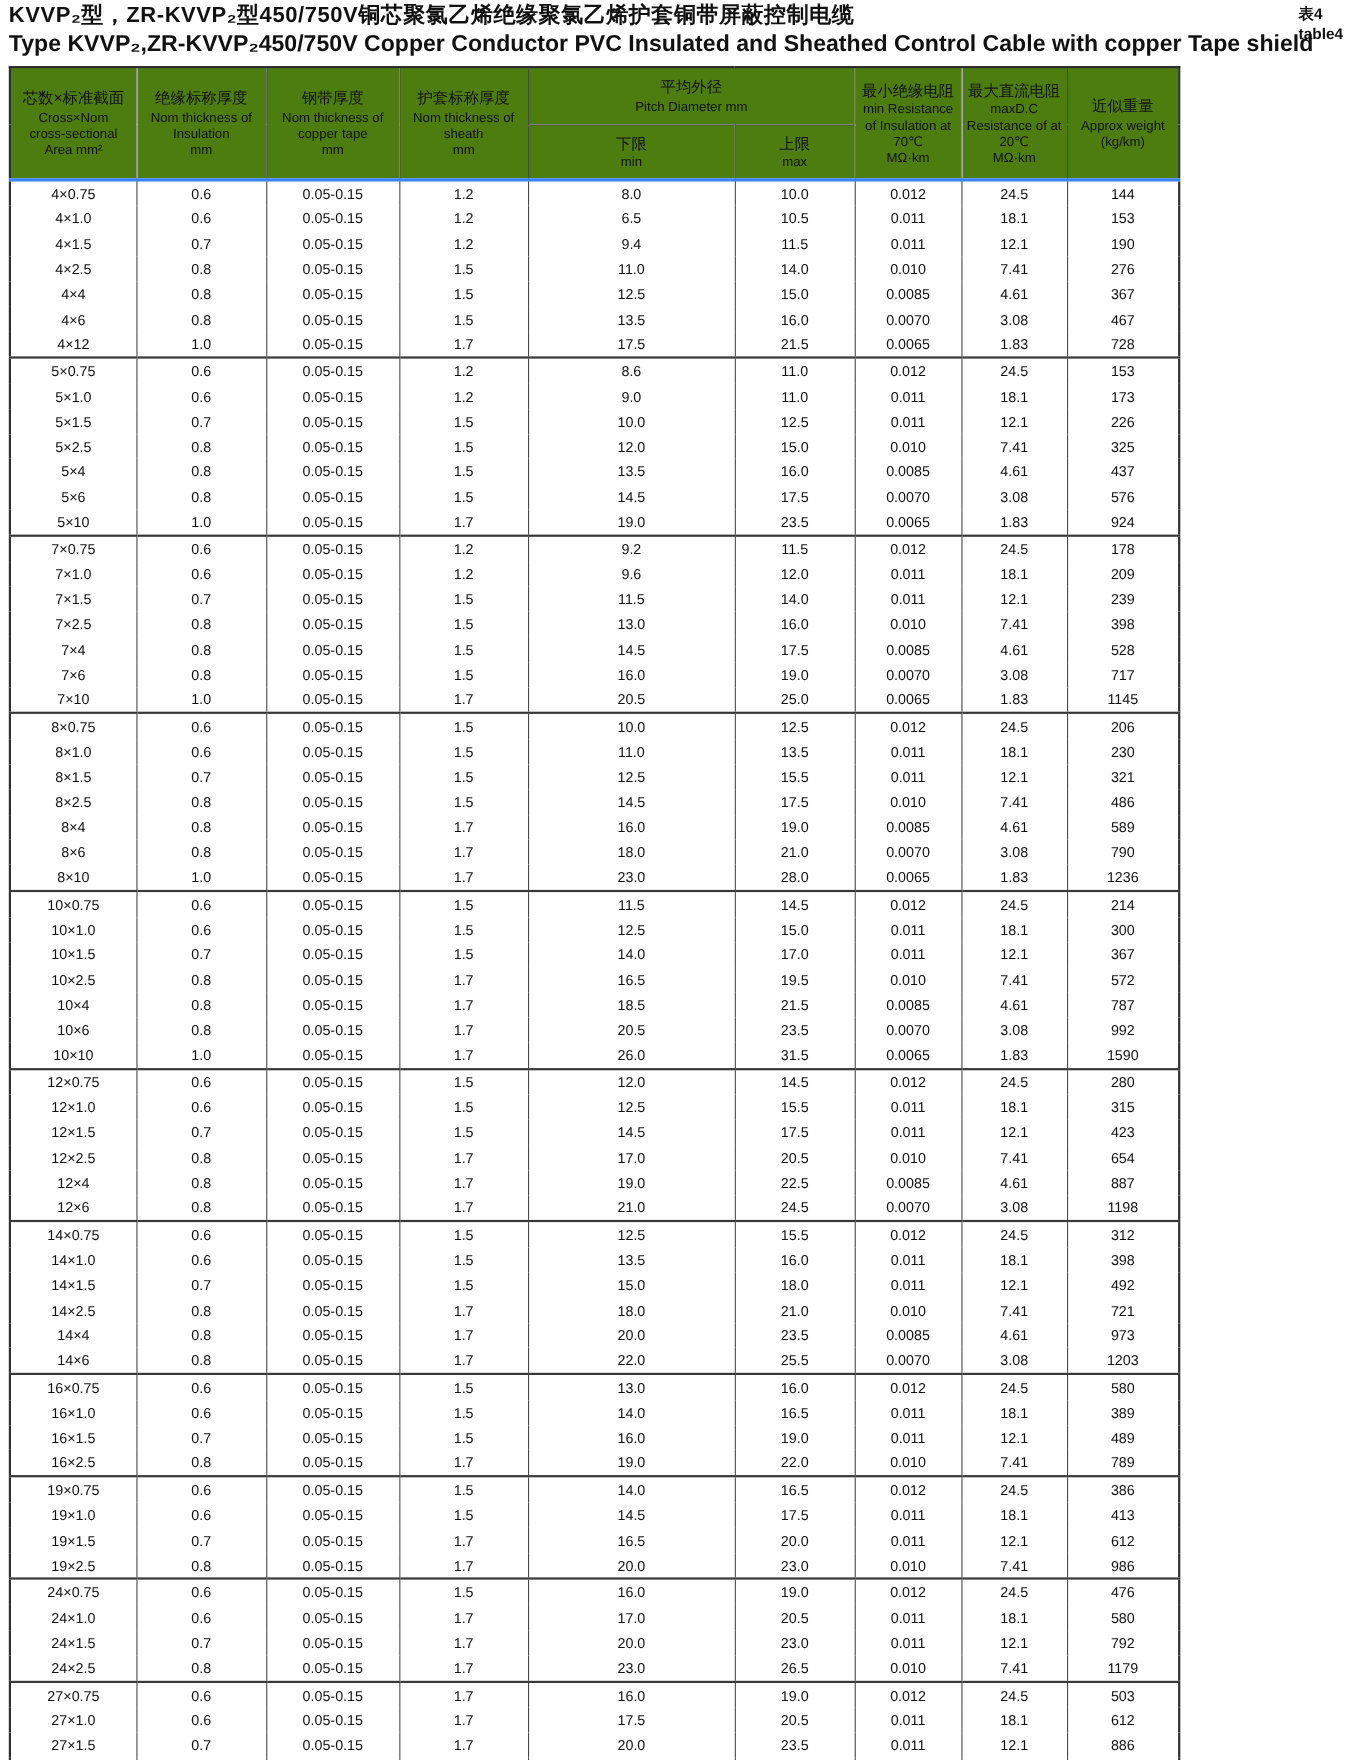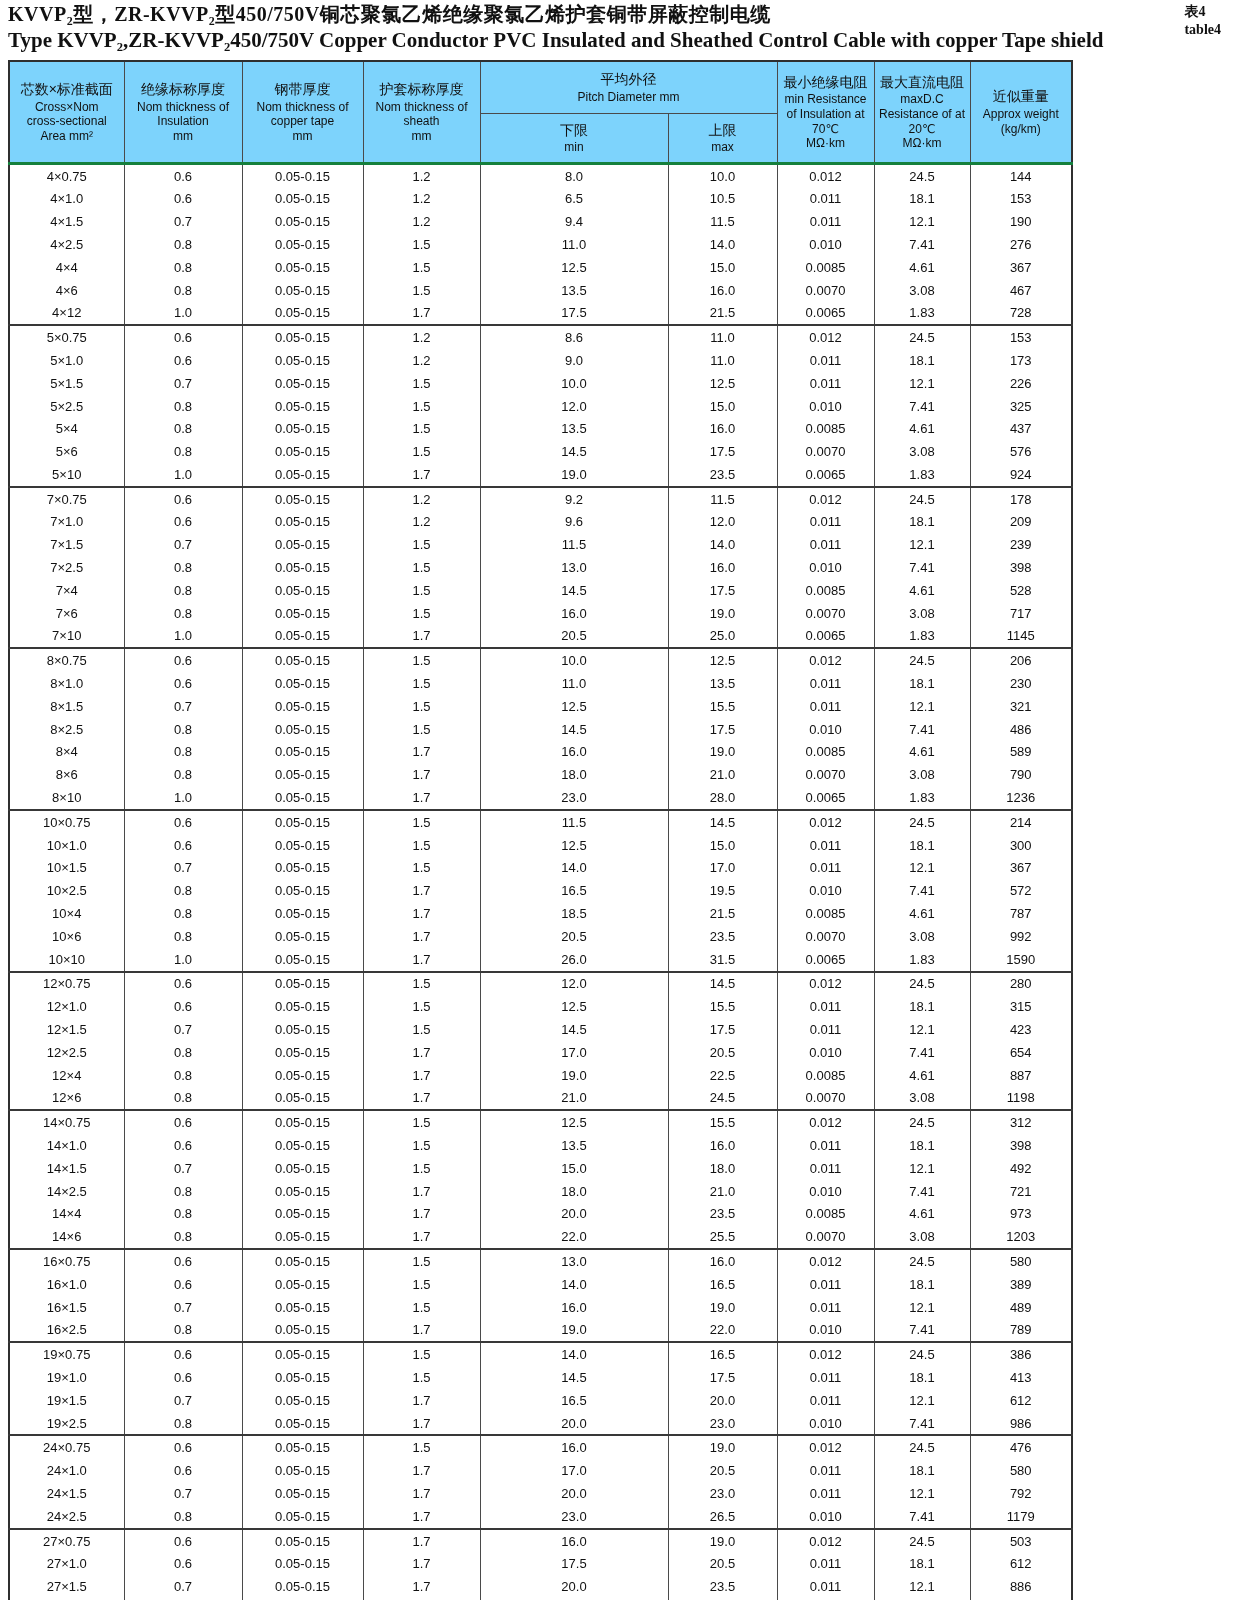--- a/index.html
+++ b/index.html
@@ -1,24 +1,24 @@
 <!DOCTYPE html>
 <html><head>
 <meta charset="utf-8">
 <style>
   html,body{margin:0;padding:0;background:#ffffff;}
   body{width:1241px;height:1600px;color:#111;font-family:"Liberation Sans","DejaVu Sans",sans-serif;}
   .page{position:relative;padding:3px 0 0 8px;}
-  .titlebar{position:relative;width:1225px;font-family:Liberation Serif, serif;}
+  .titlebar{position:relative;width:1225px;}
   .title-cn{font-size:20px;font-weight:bold;letter-spacing:0.5px;line-height:1.15;}
   .title-en{font-size:21px;font-weight:bold;margin-top:2px;line-height:1.15;}
   .table-label{position:absolute;top:0px;right:12px;text-align:left;font-size:14px;font-weight:bold;line-height:1.3;}
   table{border-collapse:collapse;table-layout:fixed;width:1063px;margin-top:8px;border:2px solid #2f2f2f;}
   th,td{border-left:1px solid #4a4a4a;text-align:center;vertical-align:middle;padding:0;overflow:hidden;}
-  thead{background:#7dd3fc;border-bottom:3px solid #15803d;}
+  thead{background:#4d7c0f;border-bottom:3px solid #3b82f6;}
   thead tr.h-top{height:52px;}
   thead tr.h-sub{height:50px;}
   thead th{font-weight:normal;padding:2px 2px;}
   th.th-pitch{border-bottom:1px solid #4a4a4a;margin-top:28px;}
   .hcn{font-size:14px;line-height:1.4;white-space:pre-line;font-weight:normal;}
   .hen{font-size:12px;line-height:1.22;white-space:pre-line;font-weight:normal;}
   tbody td{height:22.8px;font-size:13px;}
   tbody.group > tr:first-child > td{border-top:2px solid #383838;}
 </style>
 </head>

